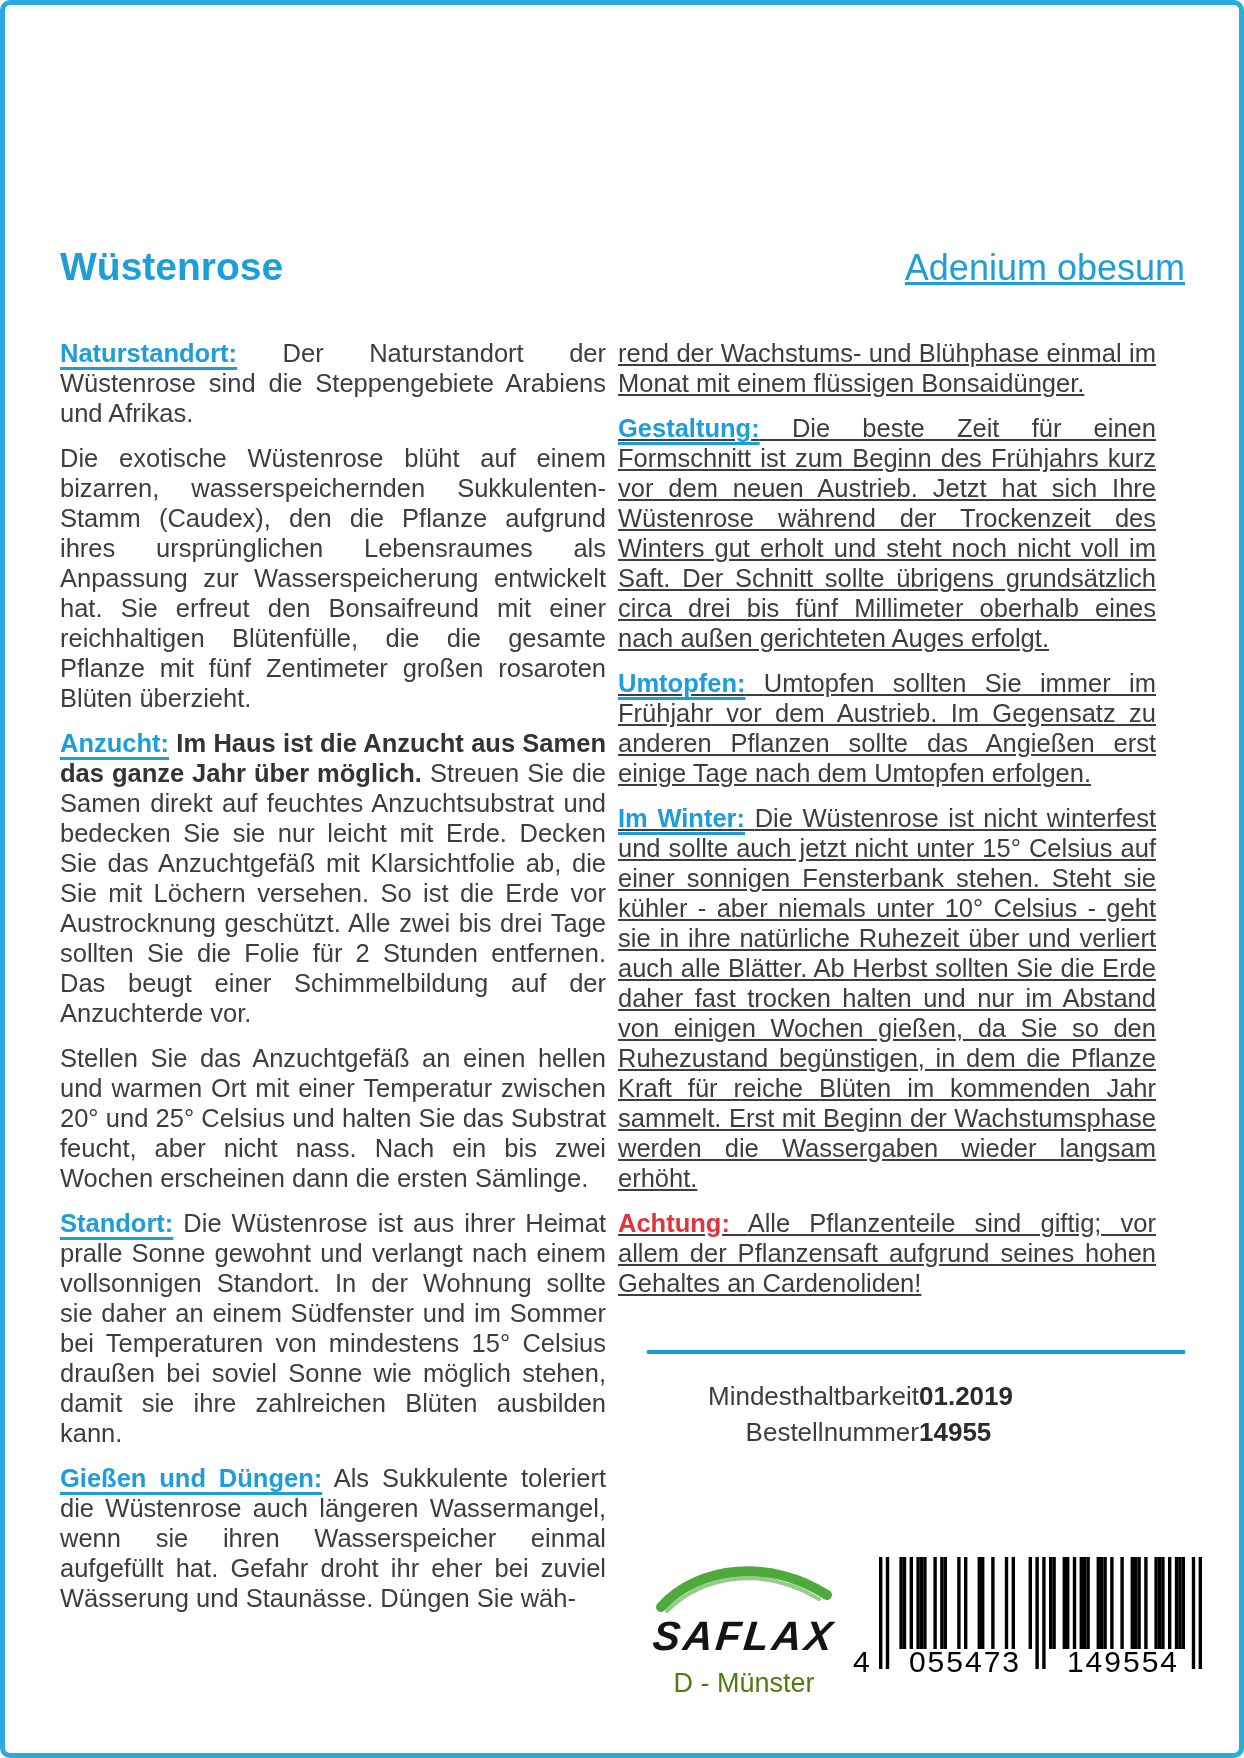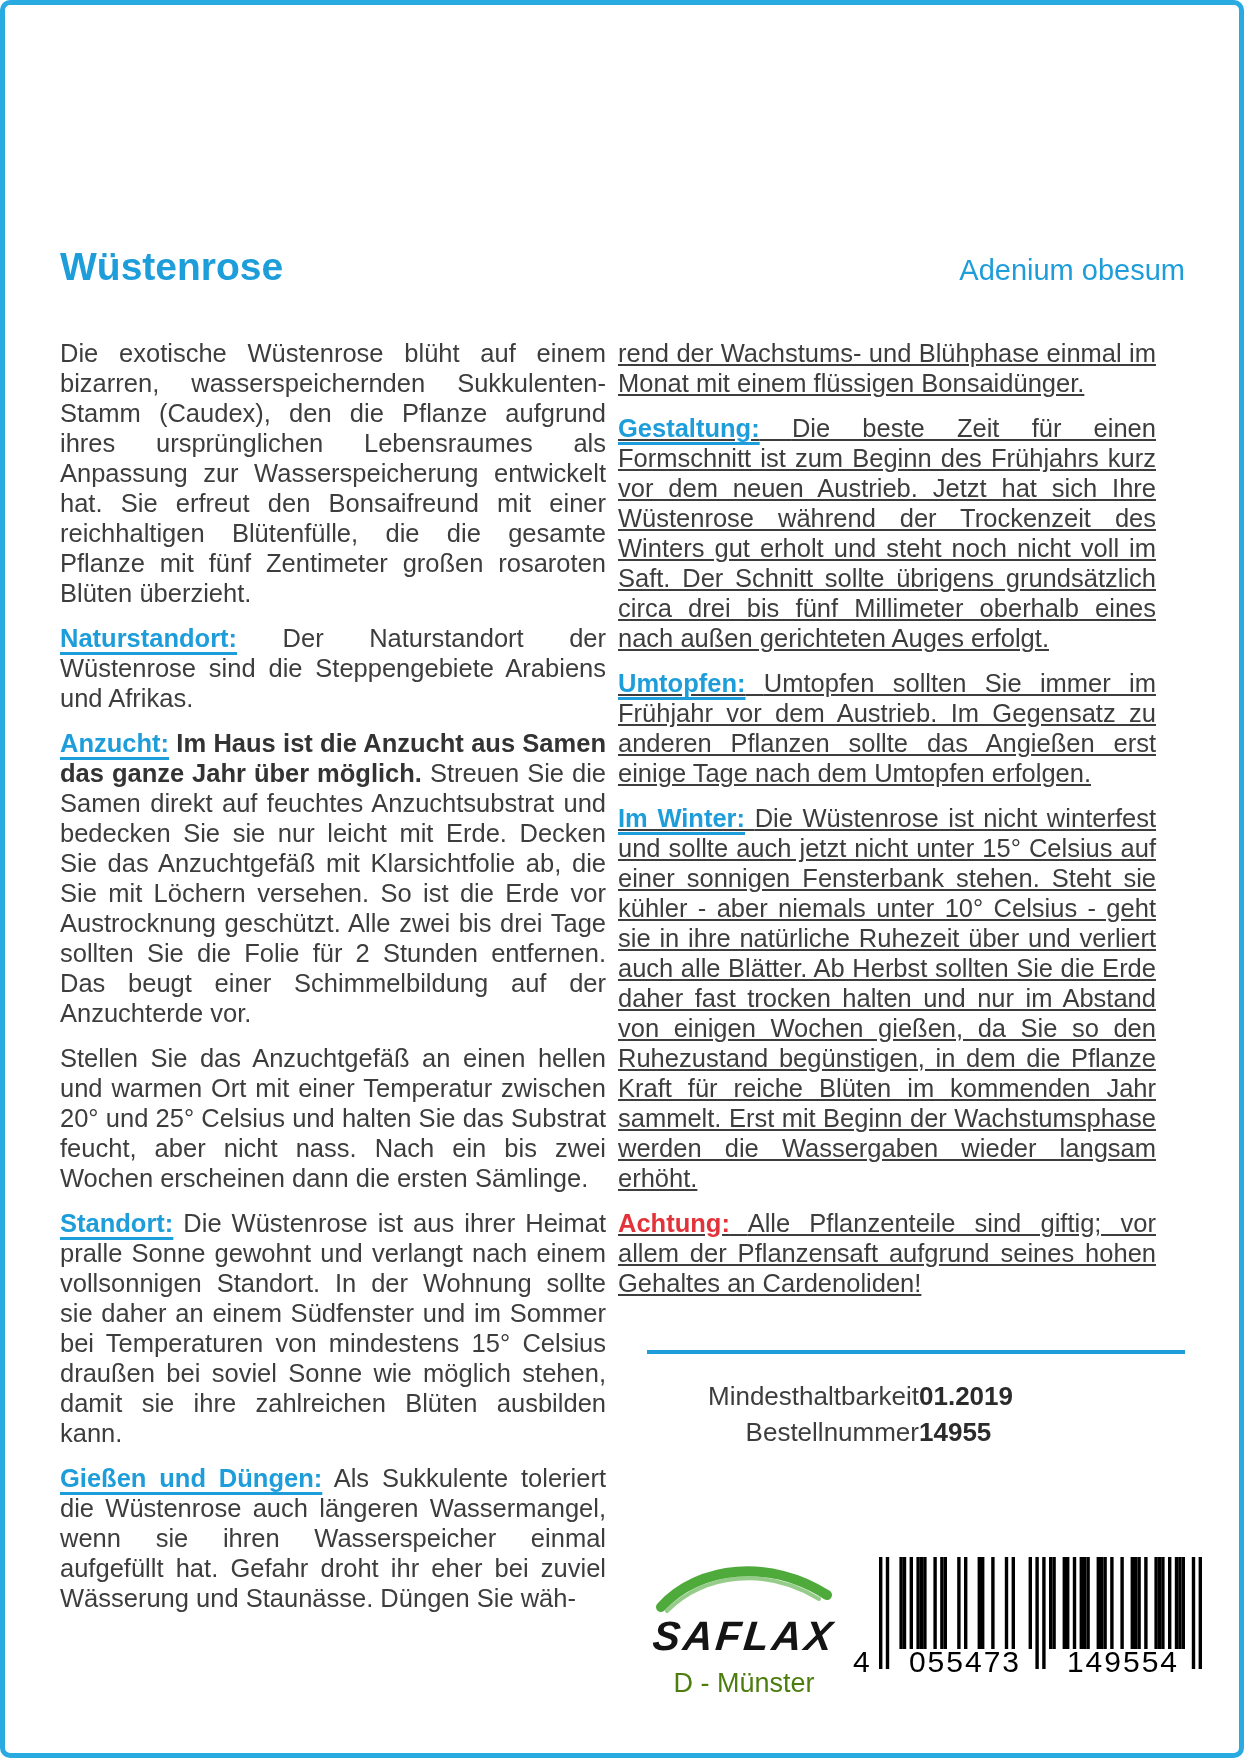--- a/index.html
+++ b/index.html
@@ -12,21 +12,21 @@
     border-radius:10px;
     overflow:hidden;
     font-family:"Liberation Sans",sans-serif;
     color:var(--bodytext,#3d3d3d);
   }
   .header{
     position:absolute;left:55px;top:240px;width:1125px;
     display:flex;justify-content:space-between;align-items:baseline;gap:40px;
   }
   .title{font-size:39px;font-weight:bold;color:var(--accent,#1d9dd9);letter-spacing:0;}
-  .latin{font-size:29px;font-weight:normal;color:var(--accent,#1d9dd9);}
+  .latin{font-size:36px;font-weight:normal;color:var(--accent,#1d9dd9);text-decoration:underline;}
   .col{position:absolute;top:333px;}
   .col-left{left:55px;width:546px;}
   .col-right{left:613px;width:538px;text-decoration:underline;}
   p.body{
     margin:0 0 15px 0;
     font-size:25.5px;line-height:30px;
     text-align:justify;
     color:var(--bodytext,#3d3d3d);
   }
   .h-cyan{
@@ -64,23 +64,23 @@
 <body>
 
 <div class="page">
 
   <div class="header">
     <span class="title">Wüstenrose</span>
     <span class="latin">Adenium obesum</span>
   </div>
 
   <div class="col col-left">
+    <p class="body"><span class="h-cyan">Naturstandort:</span> <span>Der Naturstandort der Wüstenrose sind die Steppengebiete Arabiens und Afrikas.</span></p>
+
     <p class="body"><span>Die exotische Wüstenrose blüht auf einem bizarren, wasserspeichernden Sukkulenten-Stamm (Caudex), den die Pflanze aufgrund ihres ursprünglichen Lebensraumes als Anpassung zur Wasserspeicherung entwickelt hat. Sie erfreut den Bonsaifreund mit einer reichhaltigen Blütenfülle, die die gesamte Pflanze mit fünf Zentimeter großen rosaroten Blüten überzieht.</span></p>
-
-    <p class="body"><span class="h-cyan">Naturstandort:</span> <span>Der Naturstandort der Wüstenrose sind die Steppengebiete Arabiens und Afrikas.</span></p>
 
     <p class="body"><span class="h-cyan">Anzucht:</span> <span class="lead">Im Haus ist die Anzucht aus Samen das ganze Jahr über möglich.</span> <span>Streuen Sie die Samen direkt auf feuchtes Anzuchtsubstrat und bedecken Sie sie nur leicht mit Erde. Decken Sie das Anzuchtgefäß mit Klarsichtfolie ab, die Sie mit Löchern versehen. So ist die Erde vor Austrocknung geschützt. Alle zwei bis drei Tage sollten Sie die Folie für 2 Stunden entfernen. Das beugt einer Schimmelbildung auf der Anzuchterde vor.</span></p>
 
     <p class="body"><span>Stellen Sie das Anzuchtgefäß an einen hellen und warmen Ort mit einer Temperatur zwischen 20° und 25° Celsius und halten Sie das Substrat feucht, aber nicht nass. Nach ein bis zwei Wochen erscheinen dann die ersten Sämlinge.</span></p>
 
     <p class="body"><span class="h-cyan">Standort:</span> <span>Die Wüstenrose ist aus ihrer Heimat pralle Sonne gewohnt und verlangt nach einem vollsonnigen Standort. In der Wohnung sollte sie daher an einem Südfenster und im Sommer bei Temperaturen von mindestens 15° Celsius draußen bei soviel Sonne wie möglich stehen, damit sie ihre zahlreichen Blüten ausbilden kann.</span></p>
 
     <p class="body"><span class="h-cyan">Gießen und Düngen:</span> <span>Als Sukkulente toleriert die Wüstenrose auch längeren Wassermangel, wenn sie ihren Wasserspeicher einmal aufgefüllt hat. Gefahr droht ihr eher bei zuviel Wässerung und Staunässe. Düngen Sie wäh-</span></p>
   </div>
 

